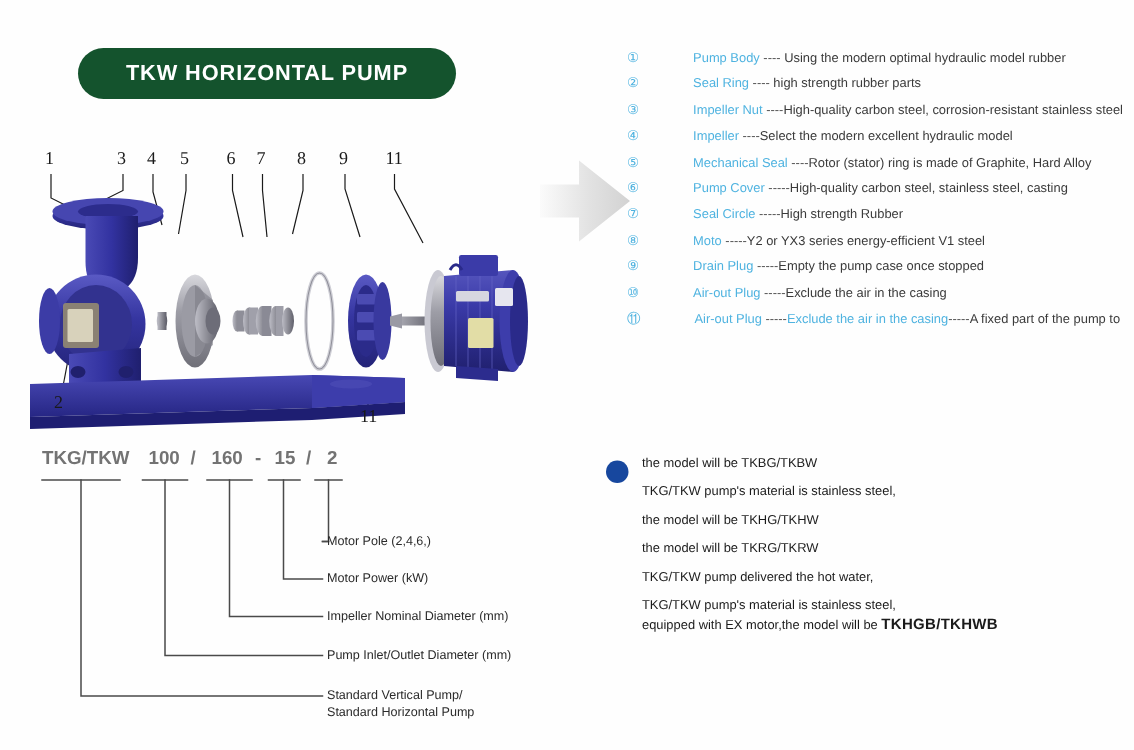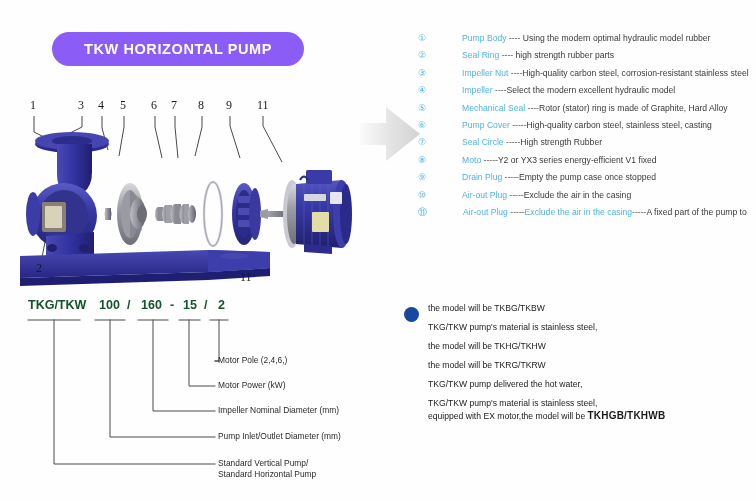--- a/index.html
+++ b/index.html
@@ -5,21 +5,21 @@
   html,body{margin:0;padding:0;}
   body{
     width:756px;height:500px;background:#fefefe;position:relative;overflow:hidden;
     font-family:"Liberation Sans", sans-serif;
   }
   .page{position:absolute;inset:0;}
 
   
   .title-banner{
     position:absolute;left:52px;top:32px;width:252px;height:34px;
-    background:#8b5cf6;border-radius:17px;
+    background:#14532d;border-radius:17px;
     display:flex;align-items:center;justify-content:center;
   }
   .title-banner span{
     color:#ffffff;font-size:14.5px;font-weight:bold;letter-spacing:.6px;
   }
 
   
   .illustration{position:absolute;left:12px;top:96px;width:348px;height:190px;}
   .illu-svg{position:absolute;left:0;top:0;}
   .callout-num{
@@ -44,21 +44,21 @@
   .legend-row .desc{color:#3a3a3a;}
   .legend-row .desc-blue{color:#4FB3E0;}
   .legend-row.wrap .txt{line-height:11.5px;}
   .legend-row .cont{display:block;color:#3a3a3a;padding-left:7px;}
 
   
   .naming{position:absolute;left:14px;top:298px;width:386px;height:196px;}
   .naming svg{position:absolute;left:0;top:0;}
   .code-part{
     position:absolute;font-family:"Liberation Sans",sans-serif;
-    font-size:12.5px;font-weight:bold;color:#14532d;white-space:nowrap;
+    font-size:12.5px;font-weight:bold;color:#737373;white-space:nowrap;
   }
   .name-label{
     position:absolute;font-size:8.4px;color:#2b2b2b;white-space:nowrap;line-height:11px;
   }
 
   
   .notes{position:absolute;left:404px;top:303px;width:348px;}
   .notes .dot{
     position:absolute;left:0;top:4px;width:15px;height:15px;border-radius:50%;
     background:#17479E;
@@ -269,21 +269,21 @@
       <span class="txt"><span class="term">Pump Cover</span><span class="dash"> -----</span><span class="desc">High-quality carbon steel, stainless steel, casting</span></span>
     </div>
 
     <div class="legend-row">
       <span class="circ">⑦</span>
       <span class="txt"><span class="term">Seal Circle</span><span class="dash"> -----</span><span class="desc">High strength Rubber</span></span>
     </div>
 
     <div class="legend-row">
       <span class="circ">⑧</span>
-      <span class="txt"><span class="term">Moto</span><span class="dash"> -----</span><span class="desc">Y2 or YX3 series energy-efficient V1 fixed</span></span>
+      <span class="txt"><span class="term">Moto</span><span class="dash"> -----</span><span class="desc">Y2 or YX3 series energy-efficient V1 steel</span></span>
     </div>
 
     <div class="legend-row">
       <span class="circ">⑨</span>
       <span class="txt"><span class="term">Drain Plug</span><span class="dash"> -----</span><span class="desc">Empty the pump case once stopped</span></span>
     </div>
 
     <div class="legend-row">
       <span class="circ">⑩</span>
       <span class="txt"><span class="term">Air-out Plug</span><span class="dash"> -----</span><span class="desc">Exclude the air in the casing</span></span>

